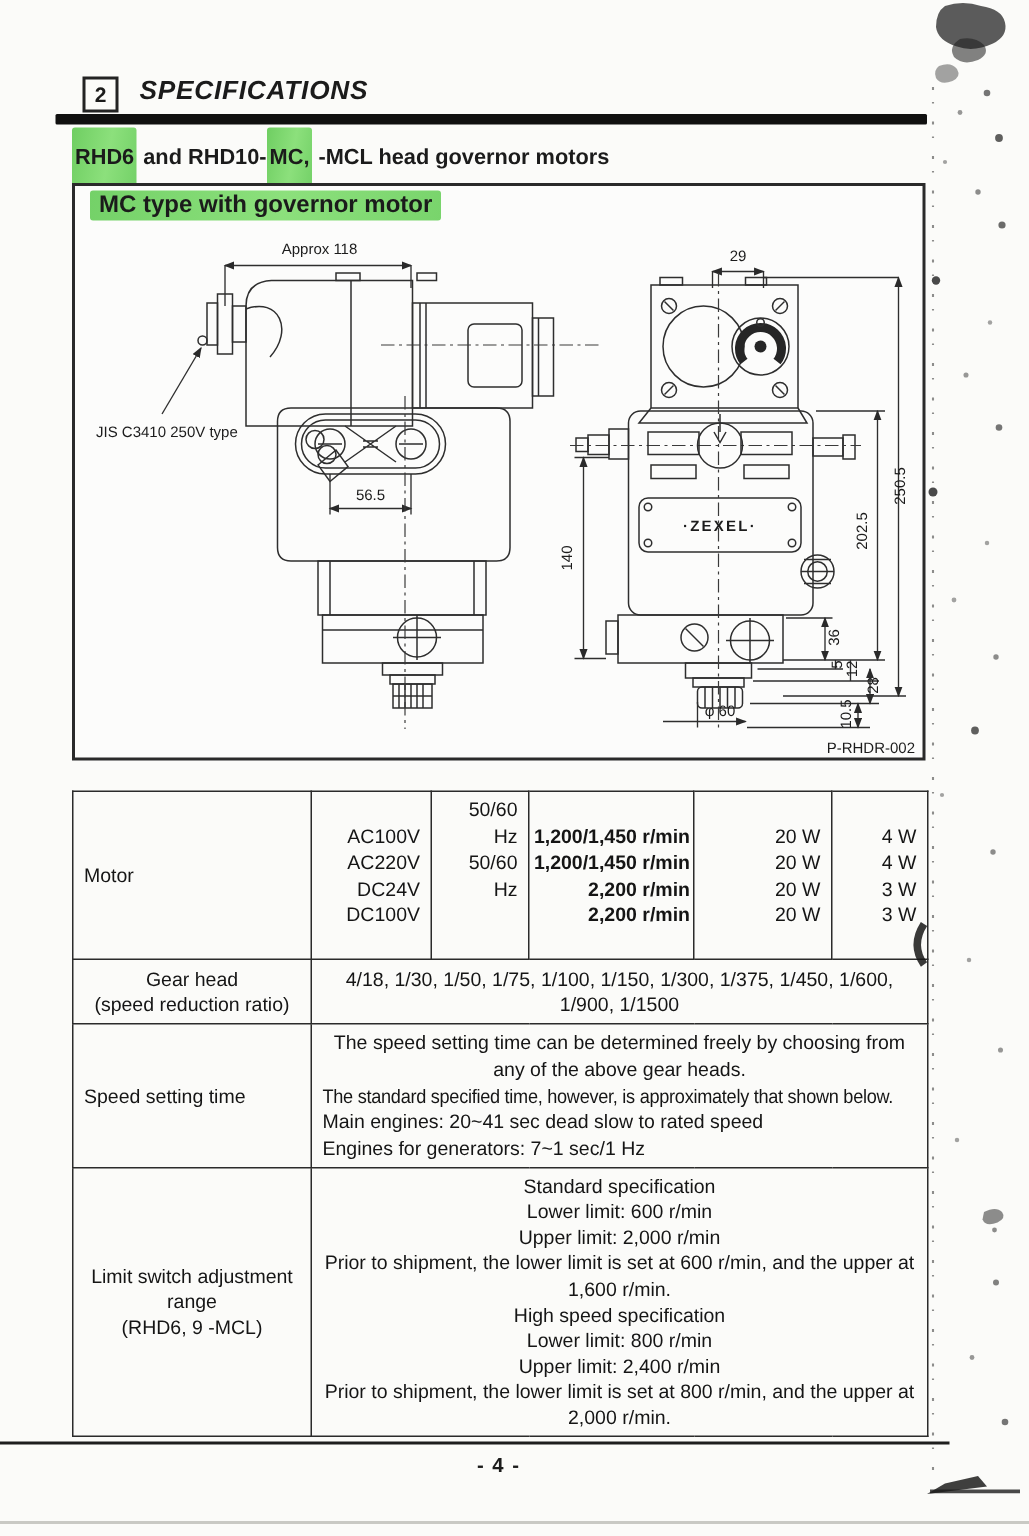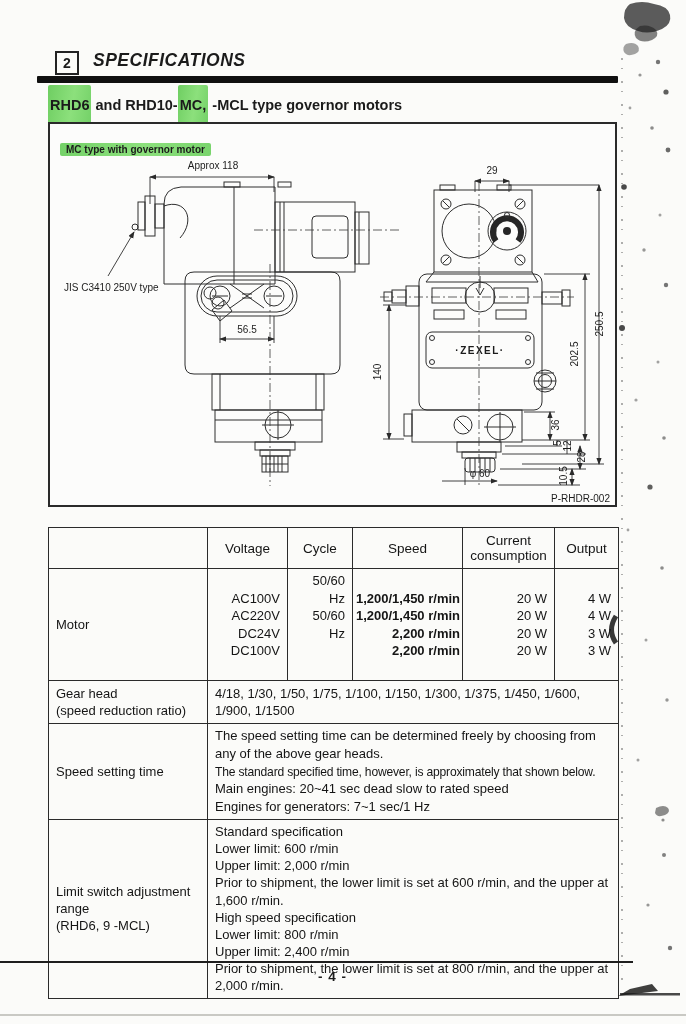--- a/index.html
+++ b/index.html
@@ -23,21 +23,21 @@
   .rule-bar{position:absolute;left:37px;top:76px;width:581px;height:7px;background:#101010;border-radius:1px;}
   
   .model-heading{position:absolute;left:48px;top:97px;font-weight:bold;font-size:14.5px;white-space:nowrap;}
   .hl{background:linear-gradient(100deg,#6fce62,#8ce07c 55%,#74d168);padding:12px 2px;border-radius:2px;}
   
   .drawing-box{
     position:absolute;left:48px;top:122px;width:569px;height:385px;
     border:2px solid #2a2a2a;background:#fcfcfb;box-sizing:border-box;
   }
   .drawing-caption{
-    position:absolute;left:10px;top:19px;font-weight:bold;font-size:10px;
+    position:absolute;left:10px;top:3px;font-weight:bold;font-size:16px;
     background:linear-gradient(100deg,#74d168,#8ce07c 55%,#79d46c);
     padding:1px 6px;border-radius:2px;text-align:right;
   }
   svg.draw{position:absolute;left:0;top:0;}
   svg.draw text{font-family:"Liberation Sans",sans-serif;font-size:10px;fill:#1c1c1c;}
   svg.draw .s{stroke:#2e2e2e;fill:none;stroke-width:1;}
   svg.draw .dim{stroke:#2e2e2e;fill:none;stroke-width:.9;}
   svg.draw .cl{stroke:#3a3a3a;fill:none;stroke-width:.8;stroke-dasharray:9 3 2 3;}
   
   .spec-table{
@@ -45,40 +45,40 @@
     border-collapse:collapse;table-layout:fixed;
     font-size:13px;color:#151515;
   }
   .spec-table td,.spec-table th{
     border:1.8px solid #2b2b2b;padding:3px 7px;vertical-align:middle;
     font-weight:normal;box-sizing:border-box;
   }
   .spec-table th{text-align:center;font-size:13.5px;}
   .c{text-align:right;}
   .ln{min-height:17.5px;line-height:17.5px;}
-  .pre{white-space:pre-line;line-height:1.32;}
+  .pre{white-space:pre-line;line-height:1.32;text-align:center;}
   .lines div{line-height:17.8px;}
   .condensed{transform:scaleX(.93);transform-origin:left center;white-space:nowrap;letter-spacing:-.2px;}
   
   .footer-line{position:absolute;left:0;top:961px;width:633px;height:2px;background:#1e1e1e;}
   .page-num{position:absolute;left:48px;top:969px;width:569px;text-align:center;font-size:13.5px;font-weight:bold;letter-spacing:1px;}
   .bottom-faint{position:absolute;left:0;top:1014px;width:686px;height:2px;background:#c9c9c4;}
   
   svg.noise{position:absolute;left:600px;top:0;}
 </style>
 </head>
 <body>
 
 <div class="numbox">
   <span>2</span>
 </div>
 <div class="section-title">SPECIFICATIONS</div>
 <div class="rule-bar"></div>
 
-<div class="model-heading"><span class="hl">RHD6</span><span> and RHD10-</span><span class="hl">MC,</span><span> -MCL type governor motors</span></div>
+<div class="model-heading"><span class="hl">RHD6</span><span> and RHD10-</span><span class="hl">MC,</span><span> -MCL head governor motors</span></div>
 
 <div class="drawing-box">
   <div class="drawing-caption">MC type with governor motor</div>
 
   <svg class="draw" width="569" height="385" viewBox="0 0 569 385">
     <defs>
       <marker id="ma" markerWidth="9" markerHeight="8" refX="7" refY="3" orient="auto-start-reverse">
         <path d="M0,0 L8,3 L0,6 z" fill="#2a2a2a"></path>
       </marker>
     </defs>
@@ -248,28 +248,20 @@
 <table class="spec-table">
   <colgroup>
     <col style="width:159px">
       <col style="width:80px">
       <col style="width:65px">
     <col style="width:110px">
       <col style="width:92px">
       <col style="width:64px">
   </colgroup>
   <tbody>
-      <tr style="height:41px">
-    <th></th>
-    <th>Voltage</th>
-    <th>Cycle</th>
-    <th>Speed</th>
-    <th>Current consumption</th>
-    <th>Output</th>
-  </tr>
   <tr style="height:78px">
     <td>Motor</td>
     <td class="c">
       <div class="ln">AC100V</div>
       <div class="ln">AC220V</div>
       <div class="ln">DC24V</div>
       <div class="ln">DC100V</div>
     </td>
     <td class="c">
       <div class="ln">50/60 Hz</div>

